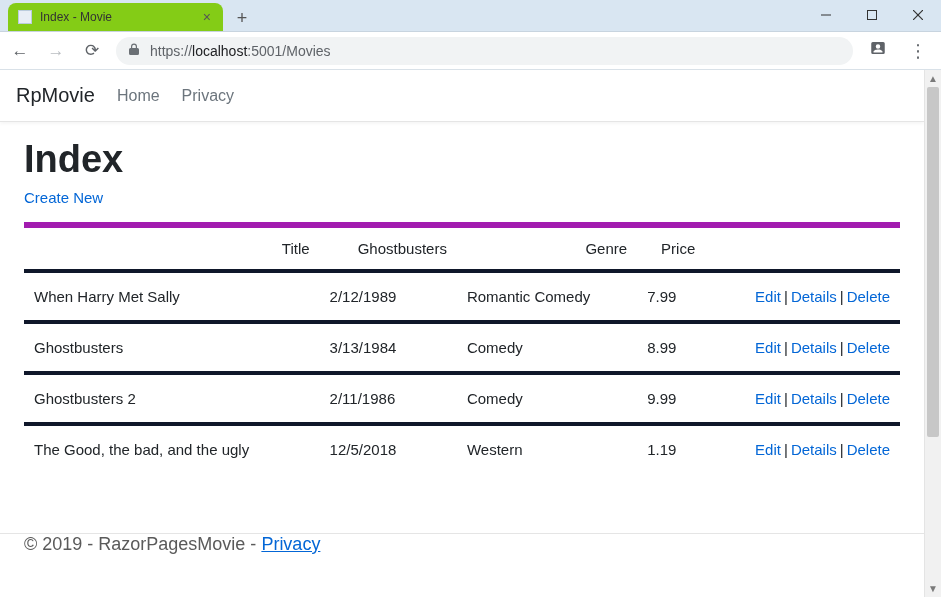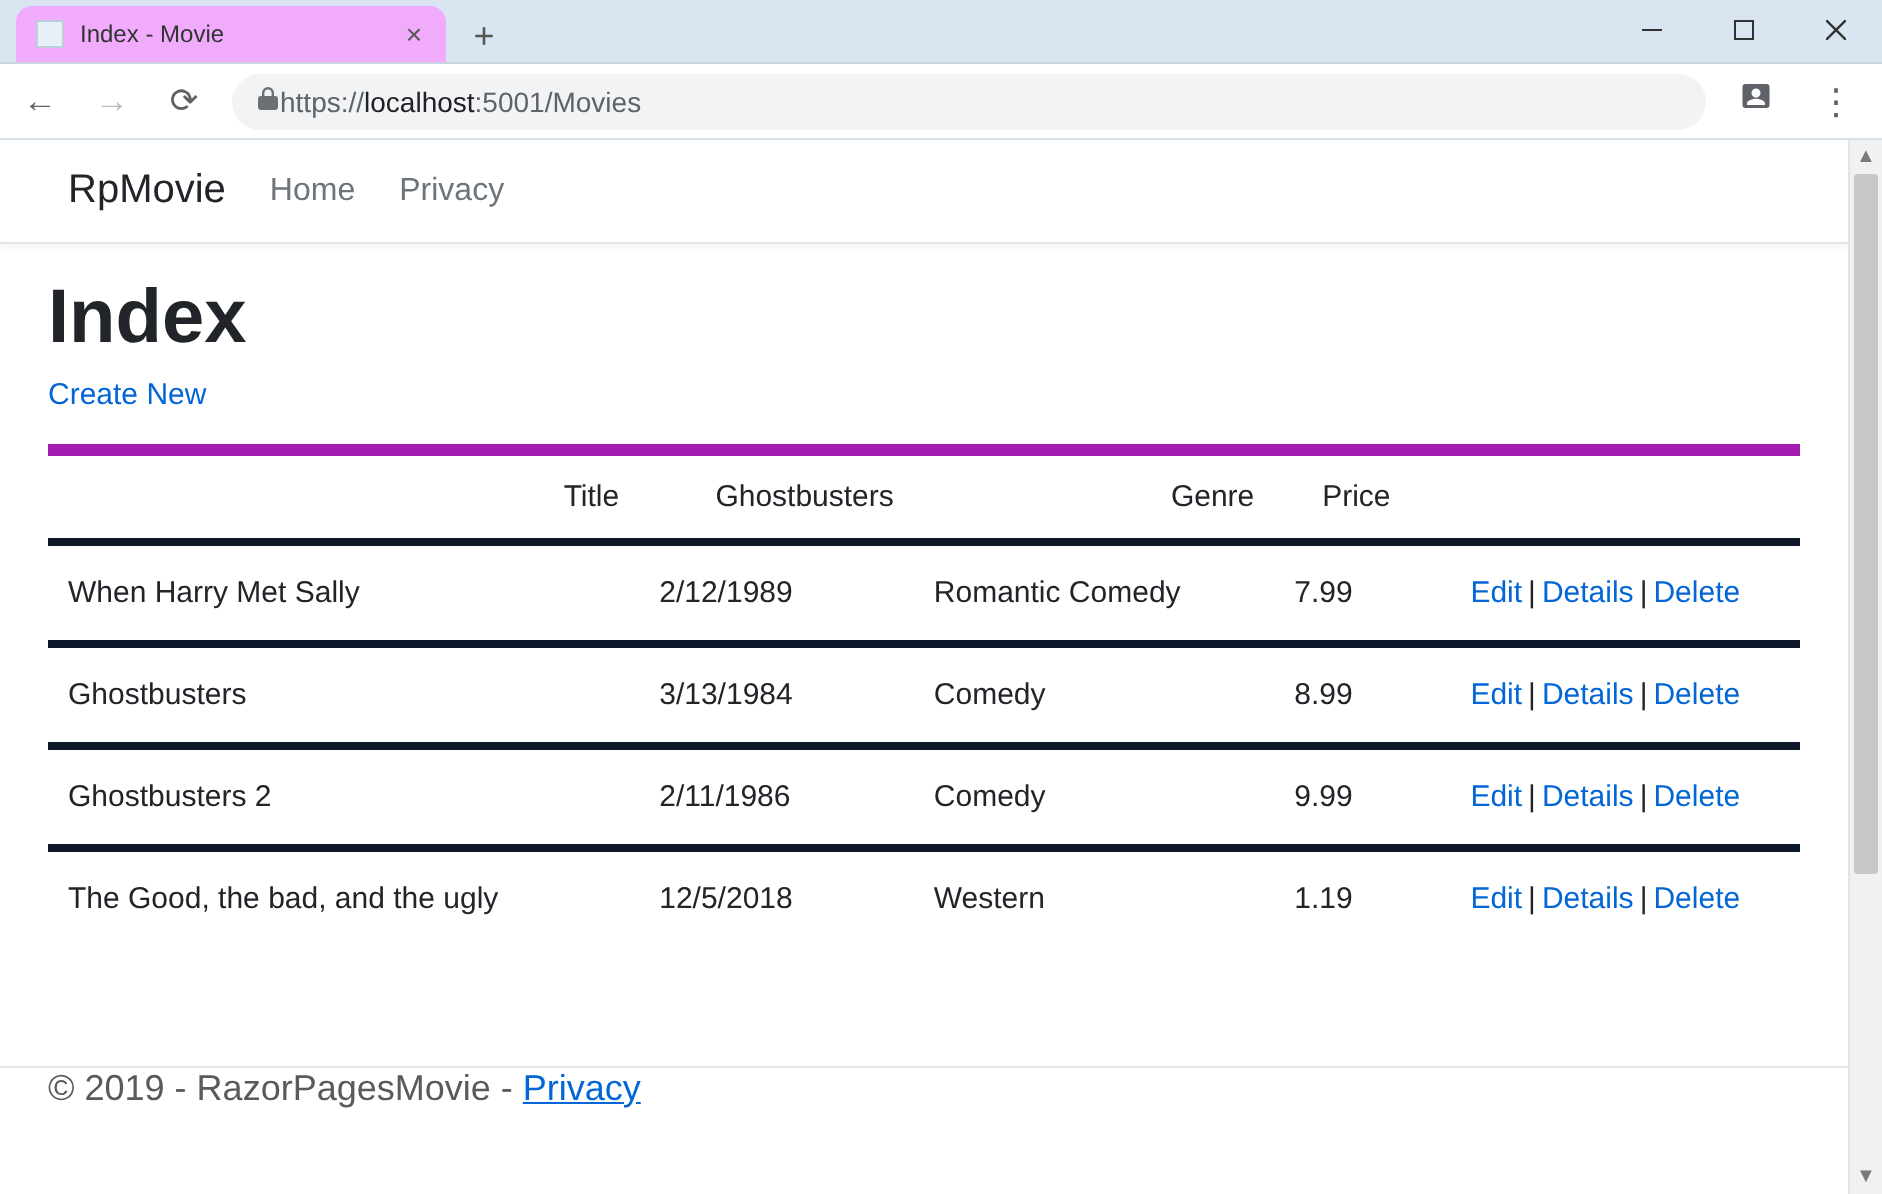--- a/index.html
+++ b/index.html
@@ -16,21 +16,21 @@
     .titlebar {
       height: 32px;
       background: #d9e6f2;
       border-bottom: 1px solid #c8d4df;
       display: flex;
       align-items: flex-end;
       position: relative;
     }
     .tab {
       margin-left: 8px;
-      background: #f0abfc;
+      background: #84cc16;
       height: 28px;
       width: 215px;
       border-radius: 8px 8px 0 0;
       display: flex;
       align-items: center;
       padding: 0 10px;
       font-size: 12px;
       color: #333;
       gap: 8px;
     }
@@ -79,20 +79,21 @@
     .addr-bar {
       flex: 1;
       height: 28px;
       background: #f1f3f4;
       border-radius: 14px;
       display: flex;
       align-items: center;
       padding: 0 12px;
       font-size: 14px;
       color: #555;
+      gap: 10px;
     }
     .addr-bar .lock { color: #6b7075; font-size: 12px; }
     .addr-bar .url { color: #202124; }
     .addr-bar .url .host { color: #202124; }
     .addr-bar .url .rest { color: #5f6368; }
     .ext-icon { font-size: 18px; color:#5f6368; cursor:pointer; padding:0 4px;}
     .menu-dots { font-size: 18px; color:#5f6368; cursor:pointer; padding:0 6px;}
     
     .viewport {
       flex: 1;
@@ -101,21 +102,21 @@
     }
     .page {
       flex: 1;
       overflow-y: auto;
       background: #fff;
     }
     
     .site-nav {
       border-bottom: 1px solid #e5e5e5;
       box-shadow: 0 2px 3px rgba(0,0,0,0.04);
-      padding: 14px 34px;
+      padding: 14px 16px;
       display: flex;
       align-items: center;
       gap: 22px;
       font-size: 16px;
     }
     .brand {
       font-size: 20px;
       color: #212529;
     }
     .nav-link {
@@ -150,21 +151,21 @@
       font-weight: 400;
       padding: 12px 10px;
       border-bottom: 2px solid #dee2e6;
       border-top: 6px solid #a21caf;
     }
     tbody td {
       padding: 15px 10px;
       border-top: 4px solid #0f172a;
       vertical-align: middle;
     }
-    .actions { text-align: center; white-space: nowrap; margin-top: 21px; }
+    .actions { text-align: right; white-space: nowrap; margin-top: 21px; }
     .actions a { color: #0366d6; cursor: pointer; }
     .actions .sep { color: #212529; padding: 0 3px; }
     
     footer {
       border-top: 1px solid #e5e5e5;
       padding: 0 24px;
       font-size: 18px;
       color: #5a5a5a;
     }
     footer a { color: #0366d6; text-decoration: underline; cursor:pointer; }

